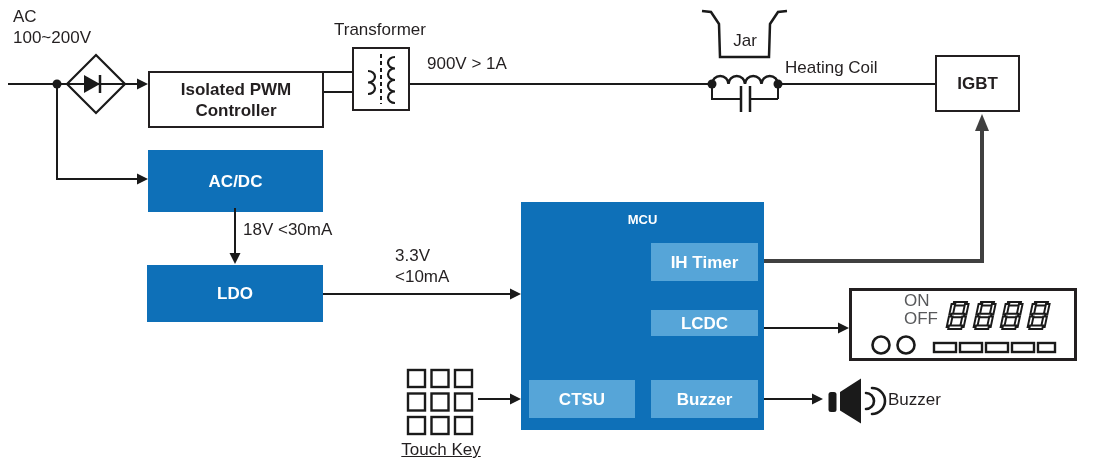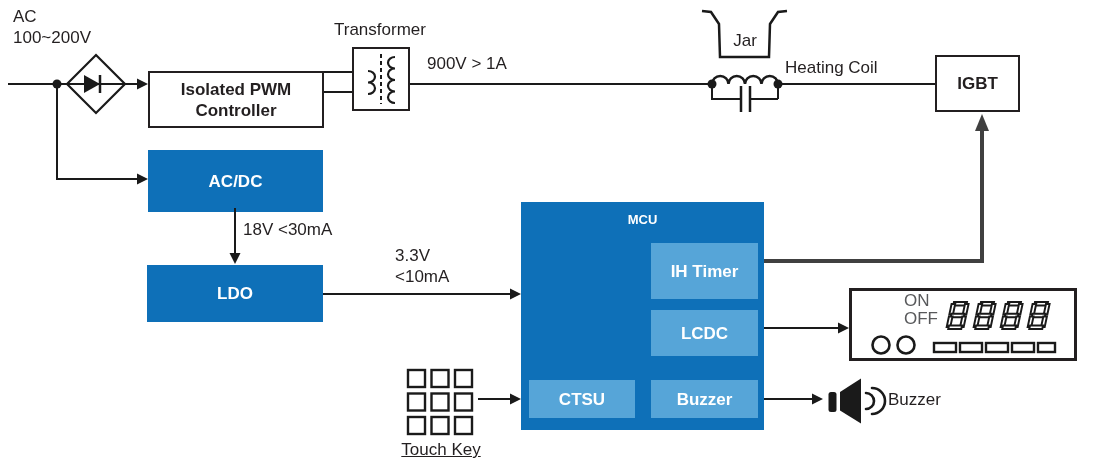--- a/index.html
+++ b/index.html
@@ -55,24 +55,24 @@
 
   <div class="box blue" style="left:148px;top:150px;width:175px;height:62px;">
     <span>AC/DC</span>
   </div>
   <div class="box blue" style="left:147px;top:265px;width:176px;height:57px;">
     <span>LDO</span>
   </div>
 
   <div class="box blue" style="left:521px;top:202px;width:243px;height:228px;"></div>
   <div class="mcu-title" style="left:521px;top:212px;width:243px;">MCU</div>
-  <div class="box lightblue" style="left:651px;top:243px;width:107px;height:56px;">
+  <div class="box lightblue" style="left:651px;top:243px;width:107px;height:38px;">
     <span>IH Timer</span>
   </div>
-  <div class="box lightblue" style="left:651px;top:310px;width:107px;height:46px;text-align:center;">
+  <div class="box lightblue" style="left:651px;top:310px;width:107px;height:26px;text-align:center;">
     <span>LCDC</span>
   </div>
   <div class="box lightblue" style="left:529px;top:380px;width:106px;height:38px;">
     <span>CTSU</span>
   </div>
   <div class="box lightblue" style="left:651px;top:380px;width:107px;height:38px;">
     <span>Buzzer</span>
   </div>
 
   <div class="box outline" style="left:849px;top:288px;width:228px;height:73px;border-width:3px;"></div>

